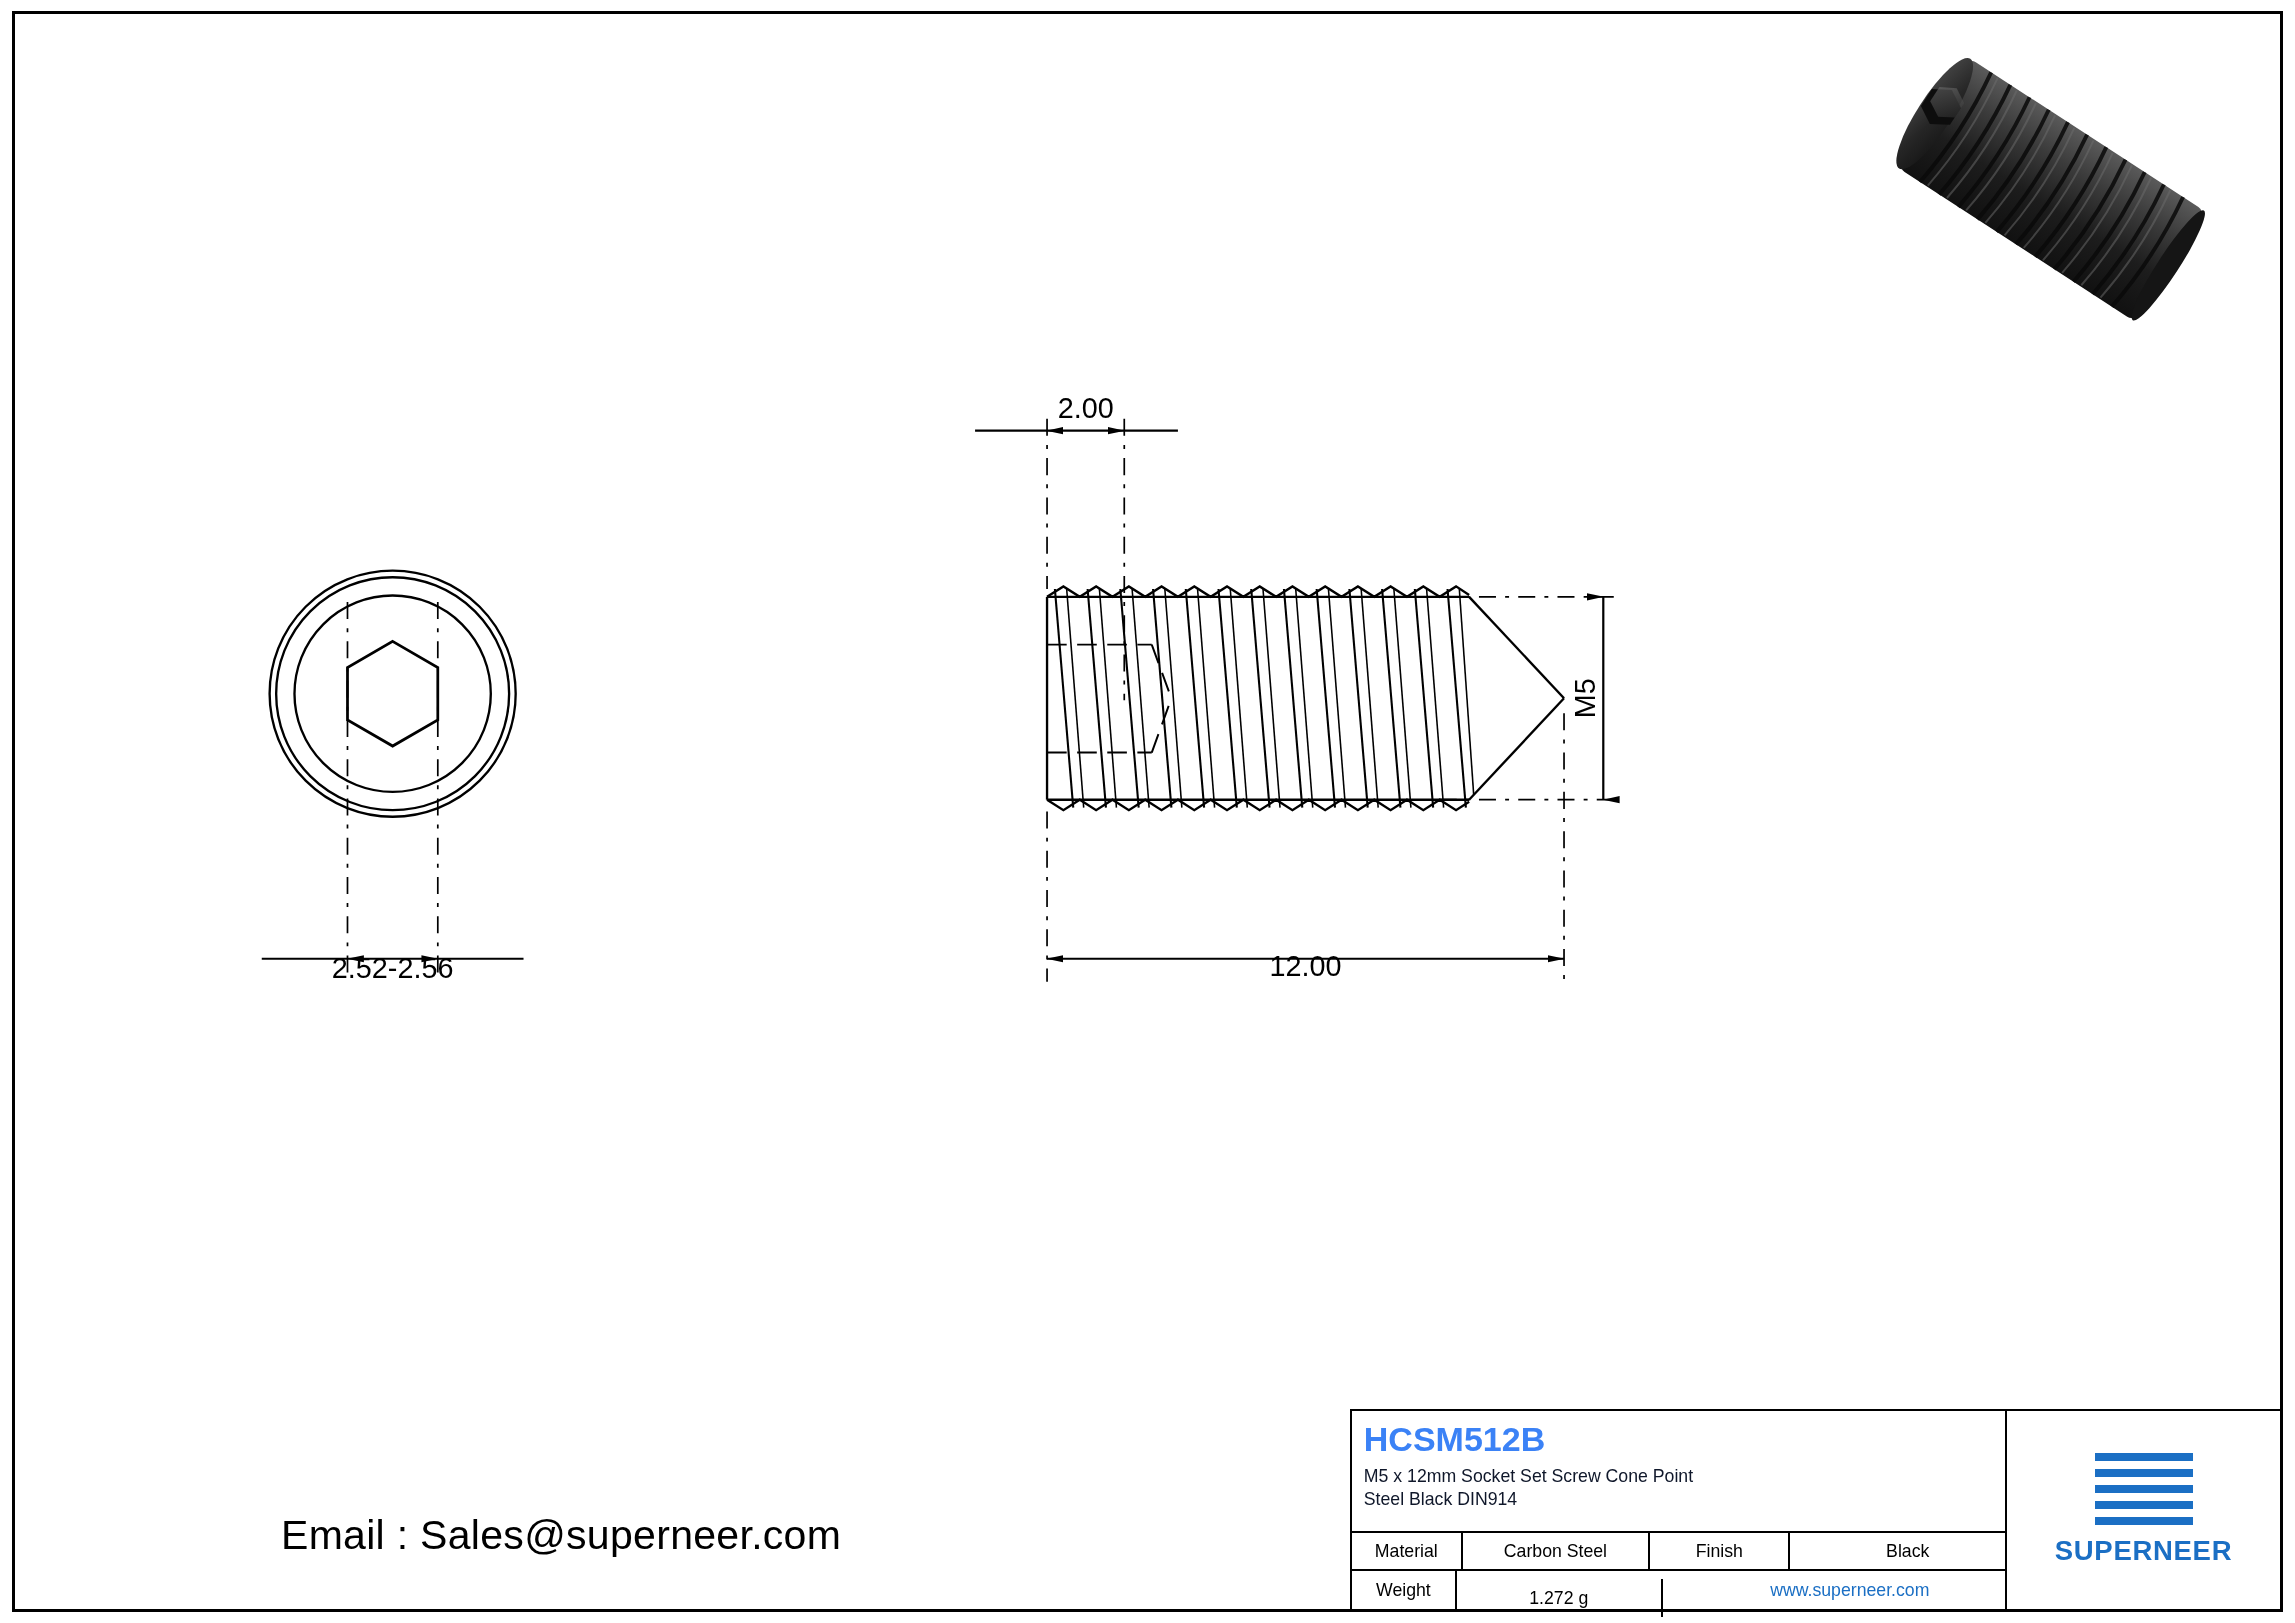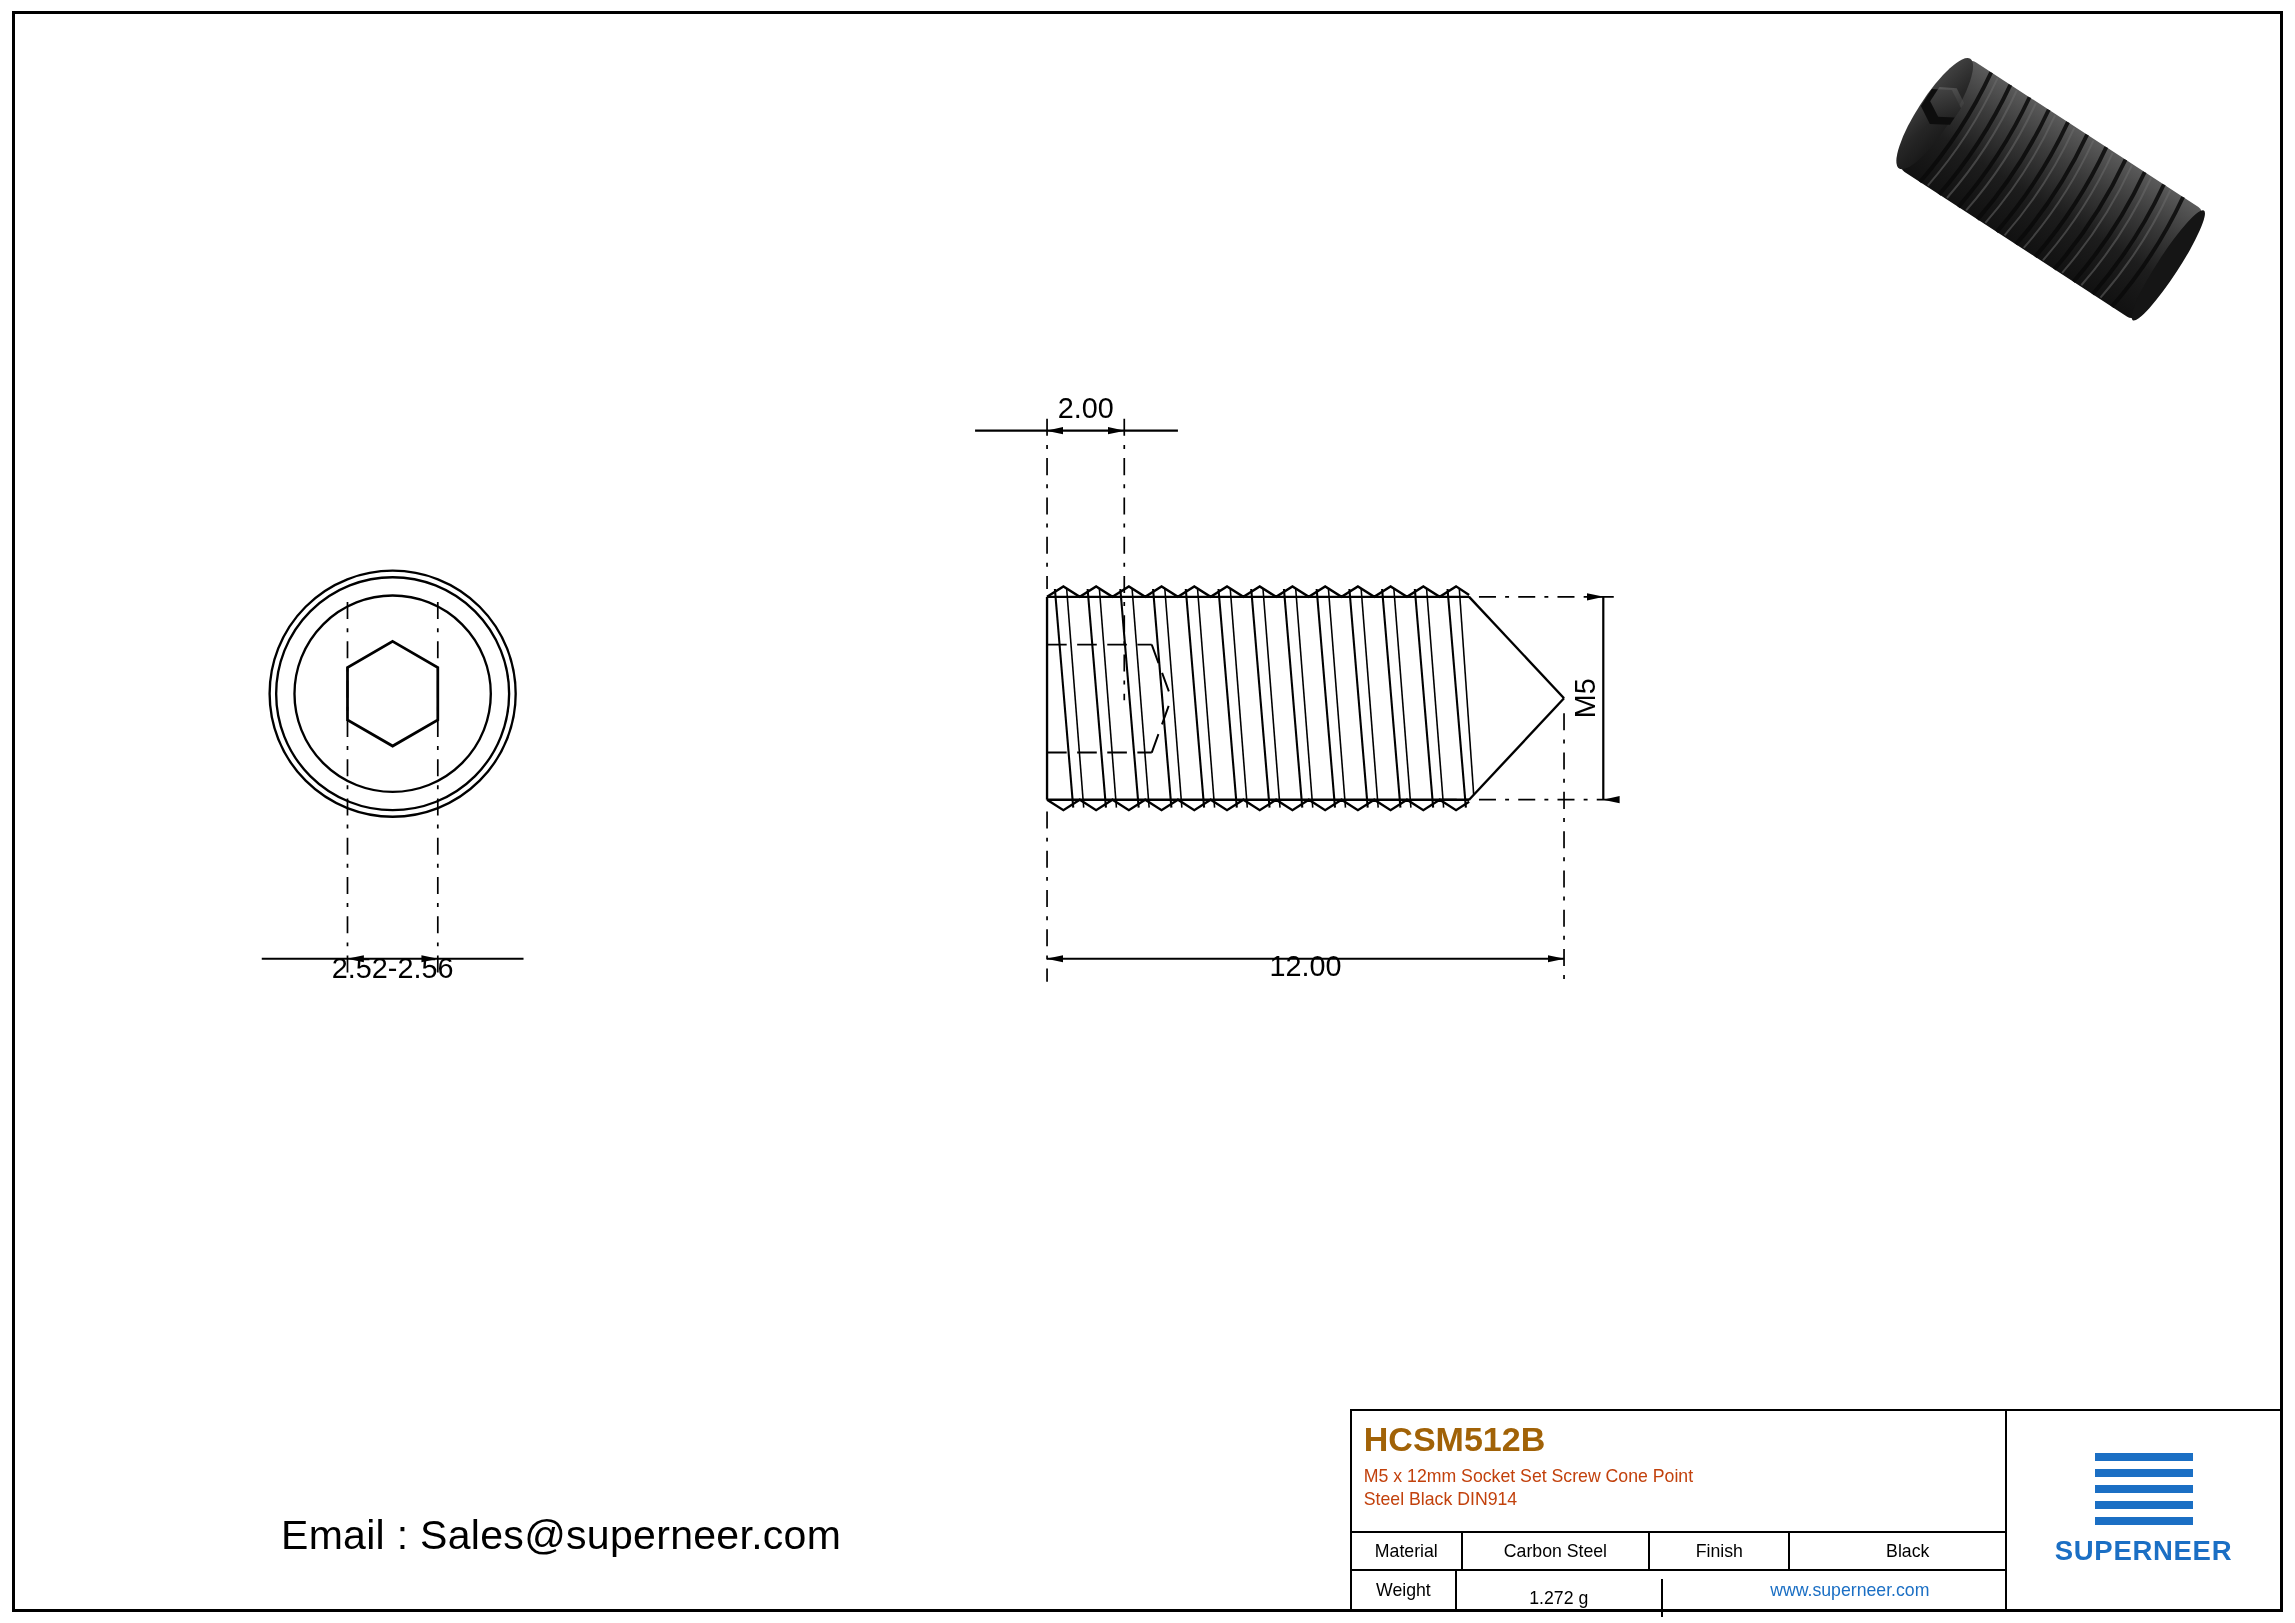--- a/index.html
+++ b/index.html
@@ -77,27 +77,27 @@
   }
   #tb-info {
     flex: 0 0 122px;
     padding: 9.2px 0 0 11.8px;
     box-sizing: border-box;
     border-bottom: 2px solid #000000;
   }
   #tb-partno {
     font-size: 34px;
     font-weight: bold;
-    color: #a16207;
+    color: #3b82f6;
     line-height: 1.12;
     margin-bottom: 6.5px;
   }
   .tb-desc {
     font-size: 17.7px;
-    color: #c2410c;
+    color: #0f172a;
     line-height: 1.32;
   }
   .tb-row {
     display: flex;
     height: 38px;
     border-bottom: 2px solid #000000;
     box-sizing: border-box;
   }
   .tb-row:last-child { border-bottom: none; }
   .tb-cell {

